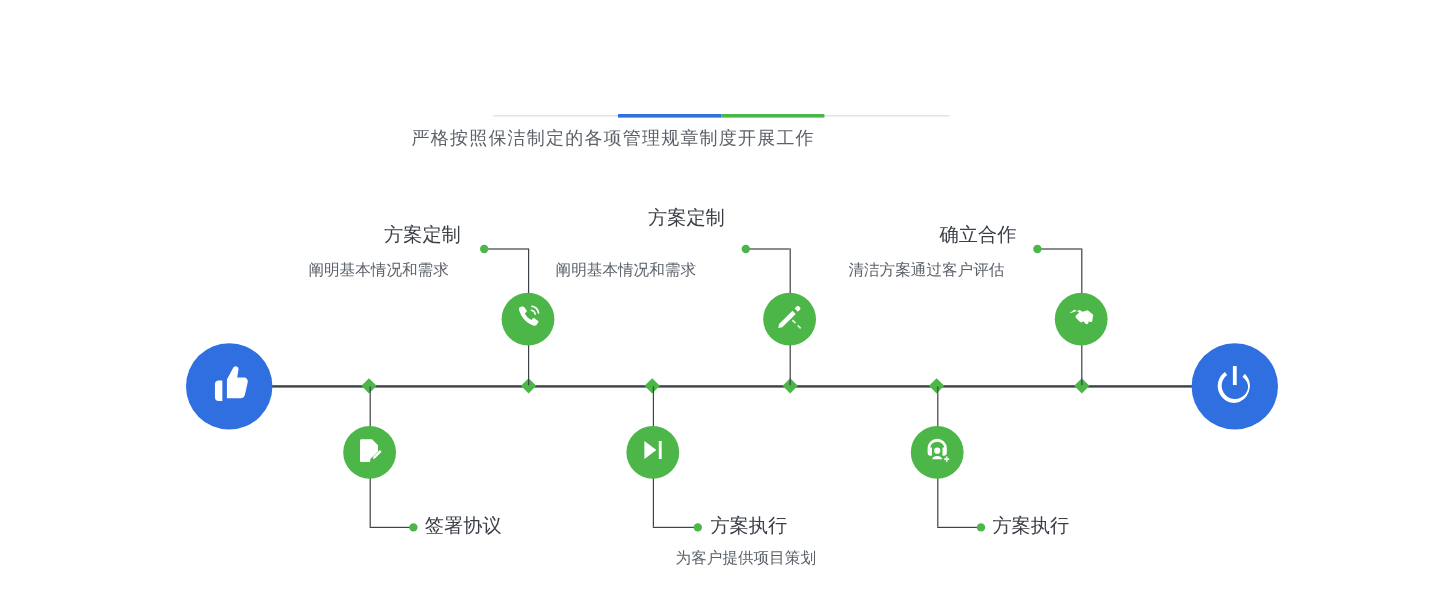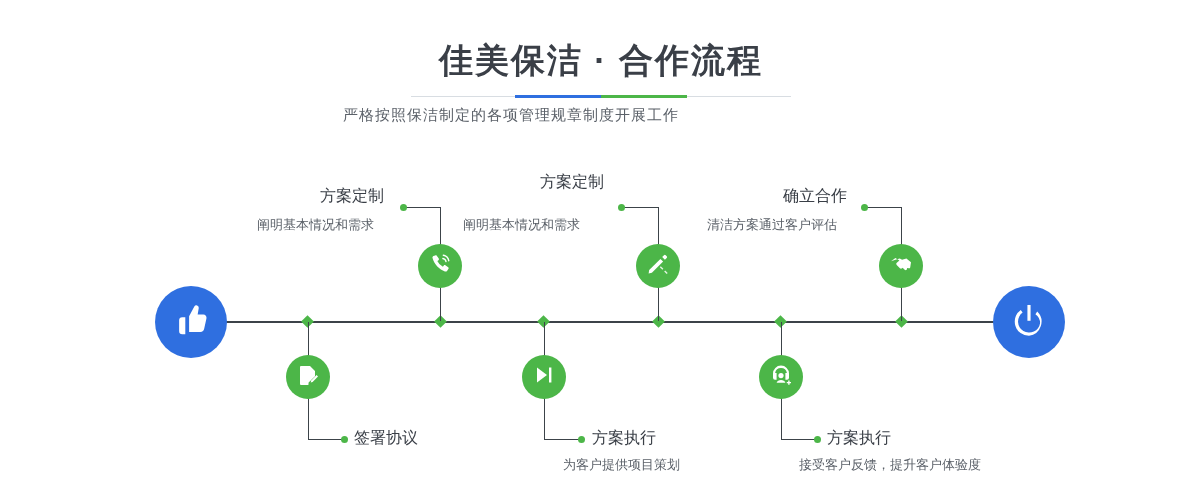--- a/index.html
+++ b/index.html
@@ -153,21 +153,20 @@
     font-size: 13px;
     color: #5b6169;
     white-space: nowrap;
   }
 </style>
 </head>
 <body>
 
 <div id="canvas">
 
-  <div class="title">佳美保洁 · 合作流程</div>
   <div class="rule-wrap">
     <div class="rule-base"></div>
     <div class="rule-blue"></div>
     <div class="rule-green"></div>
   </div>
   <div class="subtitle">严格按照保洁制定的各项管理规章制度开展工作</div>
 
   <div class="axis"></div>
 
   <div class="endpoint left">
@@ -271,15 +270,14 @@
     <span>
       <svg viewBox="0 0 24 24">
           <path d="M12 2.6A8 8 0 0 0 4 10.6v4.2a2 2 0 0 0 2 2h1.6V10H6.1a6 6 0 0 1 11.8 0h-1.5v6.8H18a2 2 0 0 0 2-2v-4.2a8 8 0 0 0-8-8z"></path>
           <circle cx="12" cy="12.6" r="2.6"></circle>
           <path d="M7.6 19.8c.6-1.8 2.4-2.8 4.4-2.8s3.8 1 4.4 2.8z"></path>
           <path d="M19.2 17.4h1.4v1.5H22v1.4h-1.4v1.5h-1.4v-1.5h-1.4v-1.4h1.4z"></path>
         </svg>
     </span>
   </div>
   <div class="lbl-title" style="left:827px; top:428px;">方案执行</div>
-  <div class="lbl-desc" style="left:799px; top:456px;">接受客户反馈，提升客户体验度</div>
 
 </div>
 
 </body></html>

